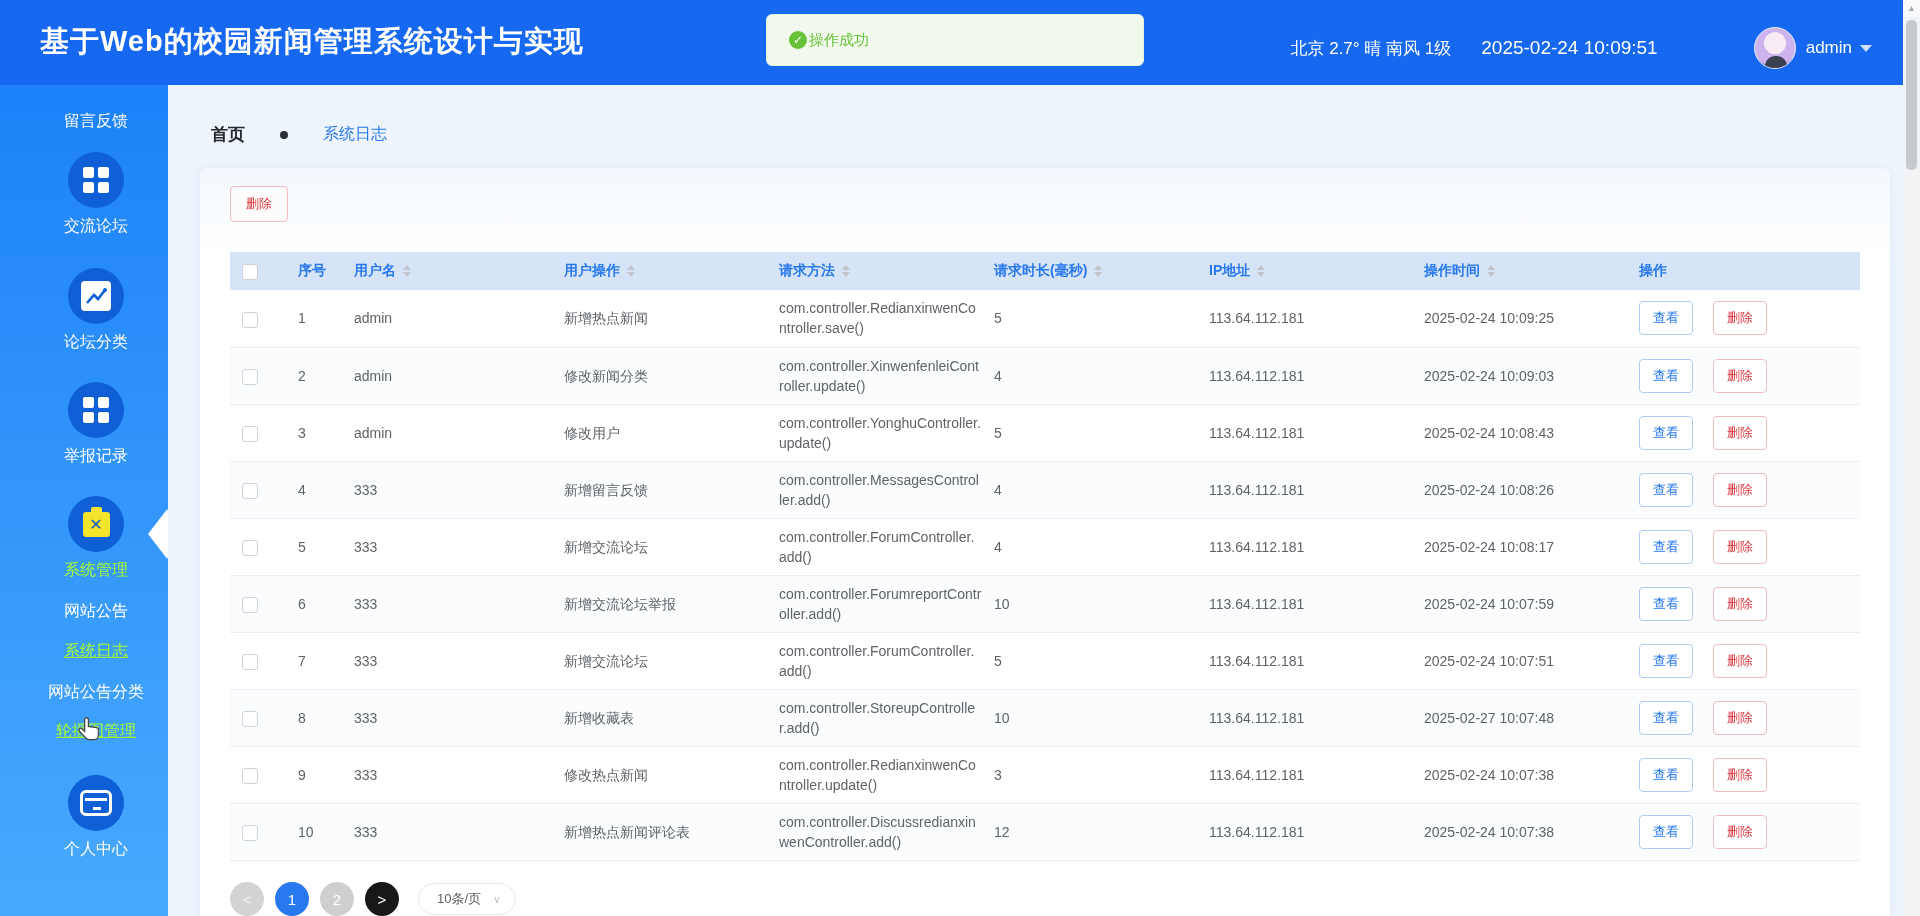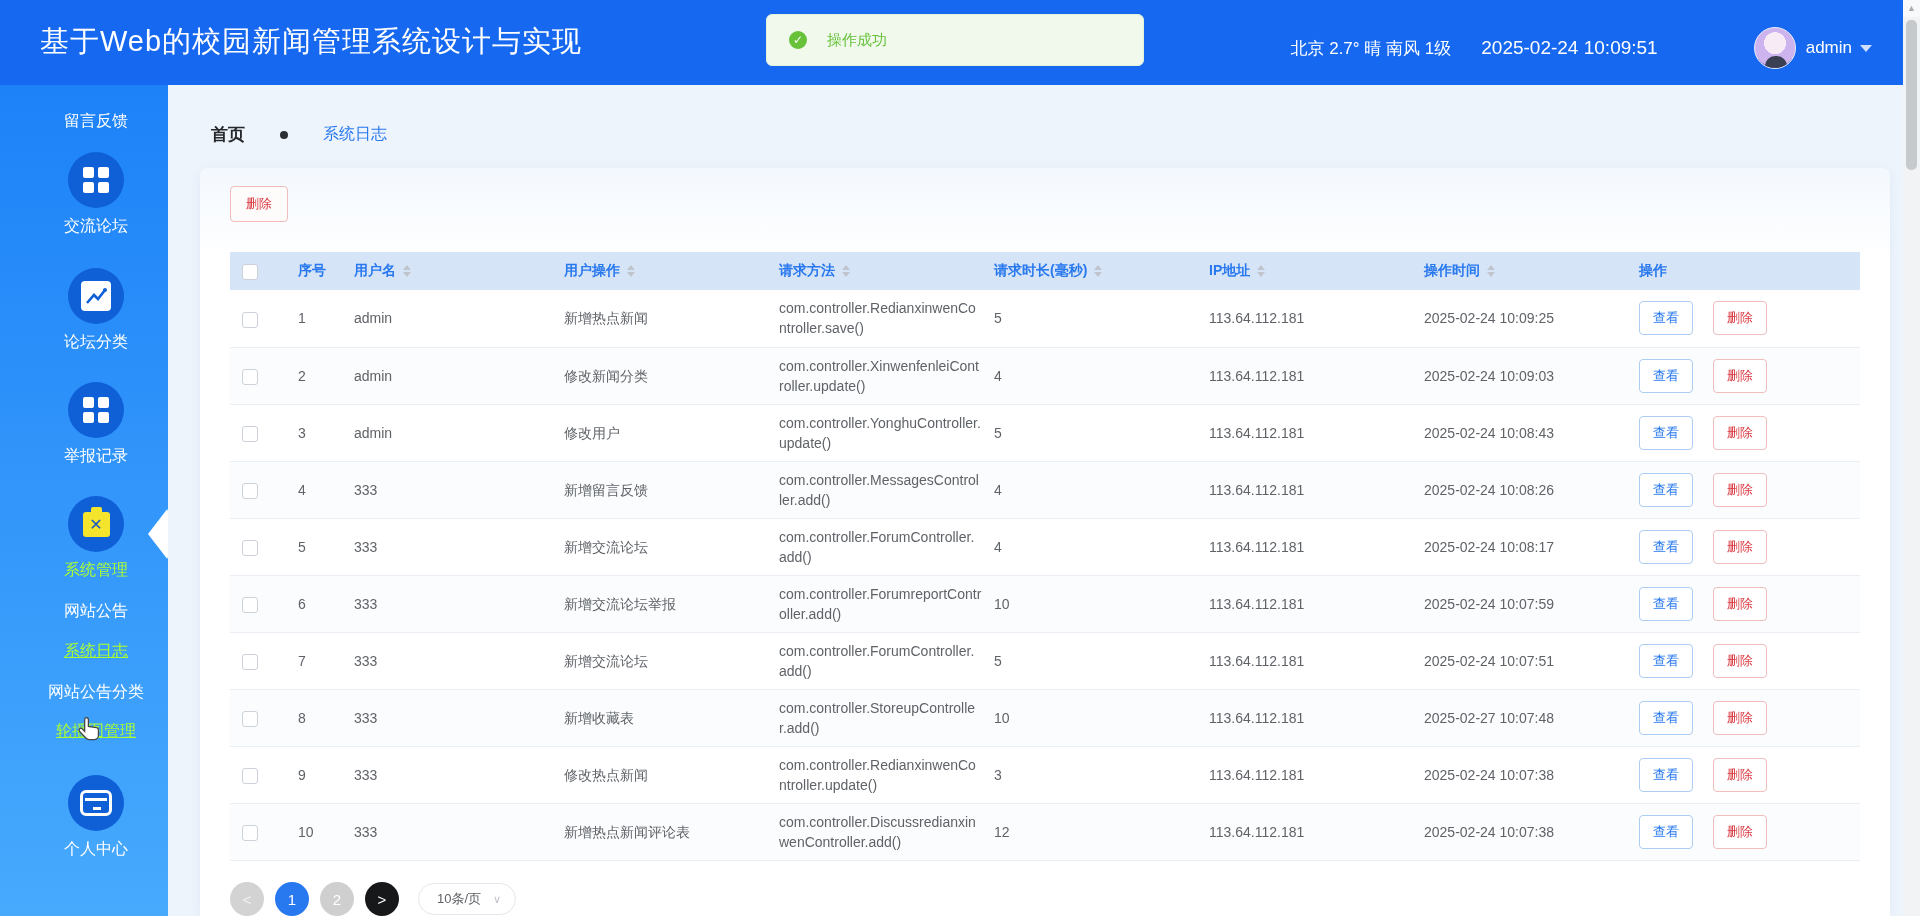--- a/index.html
+++ b/index.html
@@ -4,27 +4,27 @@
 <style>
   * { box-sizing: border-box; margin: 0; padding: 0; }
   html,body { width:1920px; height:916px; overflow:hidden;
     font-family:"Liberation Sans","DejaVu Sans",sans-serif;
     background:#eef4fb; }
 
   
   .topbar { position:fixed; left:0; top:0; width:1920px; height:85px;
     background:#1568ef; z-index:20; }
   .app-title { position:absolute; left:40px; top:22px; color:#fff;
-    font-size:29px; font-weight:normal; letter-spacing:1px; }
+    font-size:29px; font-weight:bold; letter-spacing:1px; }
   .toast { position:absolute; left:766px; top:14px; width:378px; height:52px;
     background:#f0f9eb; border:1px solid #e1f3d8; border-radius:6px;
     display:flex; align-items:center; padding-left:22px; }
   .toast-icon { width:18px; height:18px; border-radius:50%; background:#67c23a;
     color:#fff; font-size:12px; line-height:18px; text-align:center; }
-  .toast-text { color:#67c23a; font-size:15px; margin-left:20px; }
+  .toast-text { color:#67c23a; font-size:15px; margin-left:2px; }
   .header-right { position:absolute; right:48px; top:0; height:96px;
     display:flex; align-items:center; color:#fff; }
   .weather { font-size:17px; }
   .datetime { font-size:19px; margin-left:30px; }
   .avatar { width:42px; height:42px; border-radius:50%; margin-left:96px;
     background: radial-gradient(circle at 50% 38%, #f7ecf6 0 34%, #cdb4ee 35% 72%, #9f86d8 73% 100%);
     border:1px solid #e8ecff; position:relative; overflow:hidden; }
   .avatar:after { content:""; position:absolute; left:10px; bottom:0; width:22px; height:12px;
     background:#3a3f52; border-radius:10px 10px 0 0; }
   .username { font-size:17px; margin-left:10px; }

